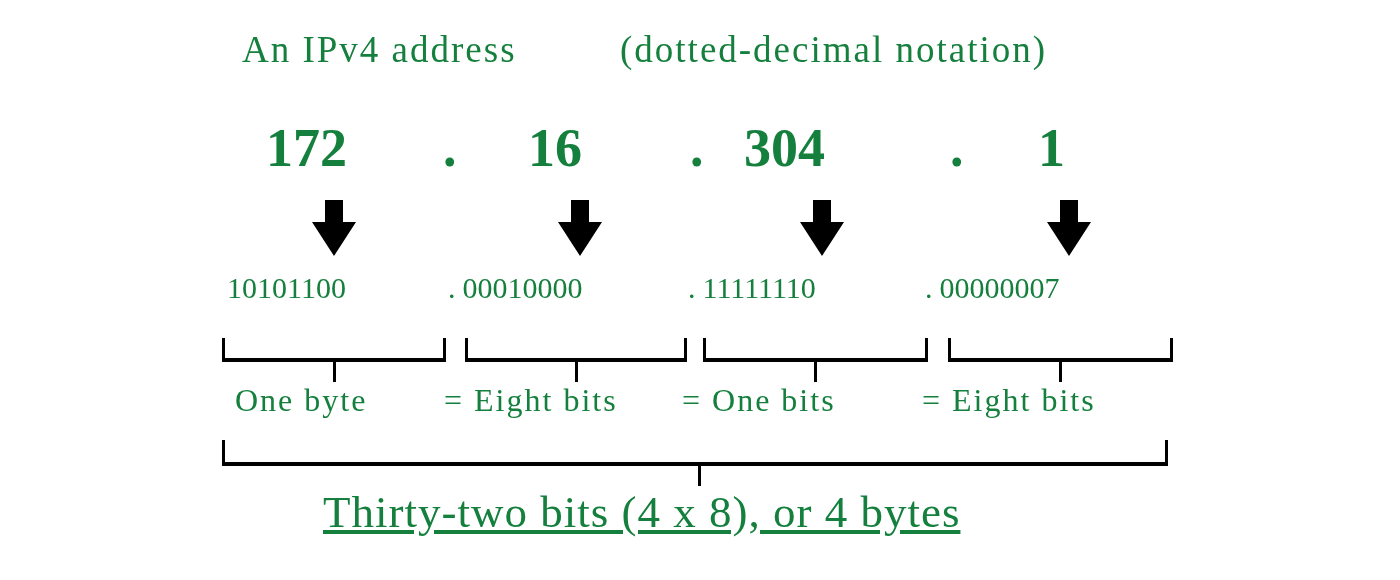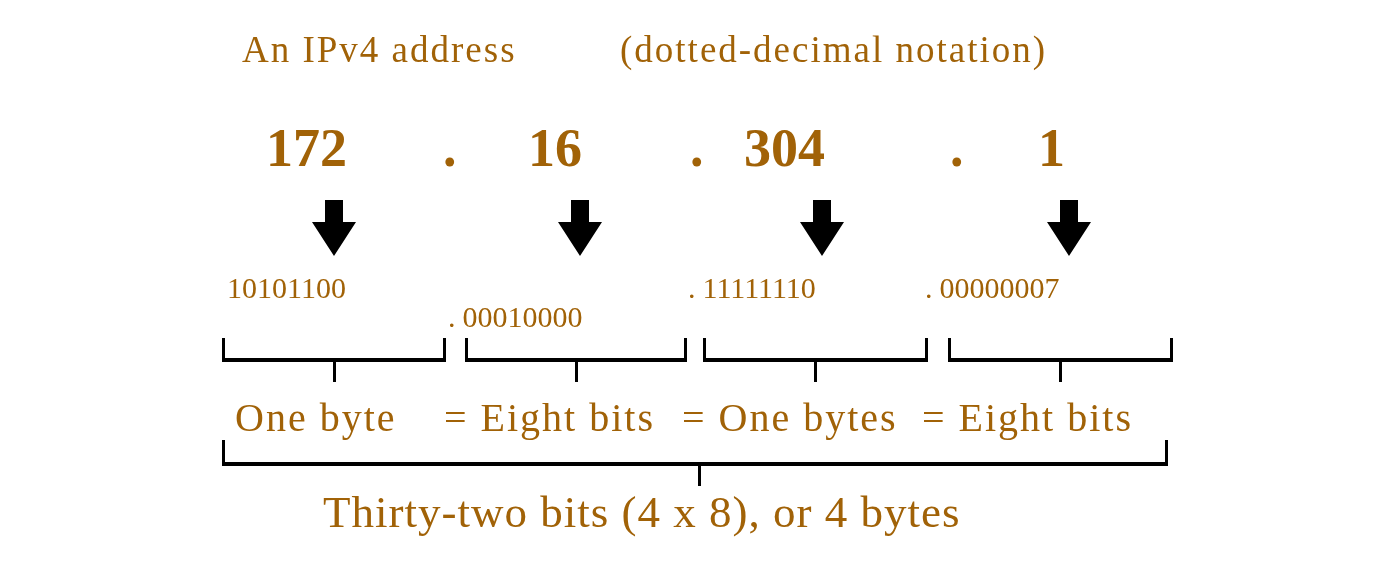--- a/index.html
+++ b/index.html
@@ -1,21 +1,21 @@
 <!DOCTYPE html>
 <html><head>
 <meta charset="utf-8">
 <style>
   html, body { margin: 0; padding: 0; background: #ffffff; }
   .stage {
     position: relative;
     width: 1400px;
     height: 580px;
     background: #ffffff;
-    color: #a16207;
+    color: #15803d;
     font-family: "Liberation Serif", serif;
     overflow: hidden;
   }
   .abs { position: absolute; }
 
   
   .title-text { top: 31px; font-size: 37px; line-height: 1; letter-spacing: 2px; white-space: nowrap; }
   .title-main { left: 242px; }
   .title-sub  { left: 620px; }
 
@@ -32,52 +32,52 @@
   
   .arrow { top: 200px; width: 44px; height: 56px; }
   .arrow-0 { left: 312px; }
   .arrow-1 { left: 558px; }
   .arrow-2 { left: 800px; }
   .arrow-3 { left: 1047px; }
 
   
   .bin { top: 273px; font-size: 30px; line-height: 1; white-space: nowrap; }
   .bin-g0 { left: 227px; }
-  .bin-g1 { left: 448px; margin-top: 29px; }
+  .bin-g1 { left: 448px; }
   .bin-g2 { left: 688px; }
   .bin-g3 { left: 925px; }
   .bin .bdot { display: inline-block; margin-right: 7px; }
 
   
   .bracket { top: 338px; height: 46px; }
   .bracket .hline { position: absolute; left: 0; right: 0; top: 20px; height: 4px; background: #000; }
   .bracket .tick-l { position: absolute; left: 0; top: 0; width: 3px; height: 24px; background: #000; }
   .bracket .tick-r { position: absolute; right: 0; top: 0; width: 3px; height: 24px; background: #000; }
   .bracket .stem { position: absolute; left: 50%; margin-left: -1.5px; top: 24px; width: 3px; height: 20px; background: #000; }
   .bracket-0 { left: 222px; width: 224px; }
   .bracket-1 { left: 465px; width: 222px; }
   .bracket-2 { left: 703px; width: 225px; }
   .bracket-3 { left: 948px; width: 225px; }
 
   
-  .lbl { top: 398px; font-size: 40px; line-height: 1; letter-spacing: 2px; white-space: nowrap; }
+  .lbl { top: 384px; font-size: 32px; line-height: 1; letter-spacing: 2px; white-space: nowrap; }
   .lbl-0 { left: 235px; }
   .lbl-1 { left: 444px; }
   .lbl-2 { left: 682px; }
   .lbl-3 { left: 922px; }
 
   
   .big-bracket { left: 222px; top: 440px; width: 946px; height: 46px; }
   .big-bracket .hline { position: absolute; left: 0; right: 0; top: 22px; height: 4px; background: #000; }
   .big-bracket .tick-l { position: absolute; left: 0; top: 0; width: 3px; height: 26px; background: #000; }
   .big-bracket .tick-r { position: absolute; right: 0; top: 0; width: 3px; height: 26px; background: #000; }
   .big-bracket .stem { position: absolute; left: 476px; top: 26px; width: 3px; height: 20px; background: #000; }
 
   
-  .caption { left: 323px; top: 490px; font-size: 45px; line-height: 1; letter-spacing: 1px; white-space: nowrap; }
+  .caption { left: 323px; top: 490px; font-size: 45px; line-height: 1; letter-spacing: 1px; white-space: nowrap; text-decoration: underline; }
 </style>
 </head>
 <body>
 
 <div class="stage">
 
   <div class="abs title-text title-main">An IPv4 address</div>
   <div class="abs title-text title-sub">(dotted-decimal notation)</div>
 
   <div class="abs dec dec-o0">172</div>
@@ -134,21 +134,21 @@
   </div>
   <div class="abs bracket bracket-3">
     <div class="tick-l"></div>
     <div class="tick-r"></div>
     <div class="hline"></div>
     <div class="stem"></div>
   </div>
 
   <div class="abs lbl lbl-0">One byte</div>
   <div class="abs lbl lbl-1">= Eight bits</div>
-  <div class="abs lbl lbl-2">= One bytes</div>
+  <div class="abs lbl lbl-2">= One bits</div>
   <div class="abs lbl lbl-3">= Eight bits</div>
 
   <div class="abs big-bracket">
     <div class="tick-l"></div>
     <div class="tick-r"></div>
     <div class="hline"></div>
     <div class="stem"></div>
   </div>
 
   <div class="abs caption">Thirty-two bits (4 x 8), or 4 bytes</div>

